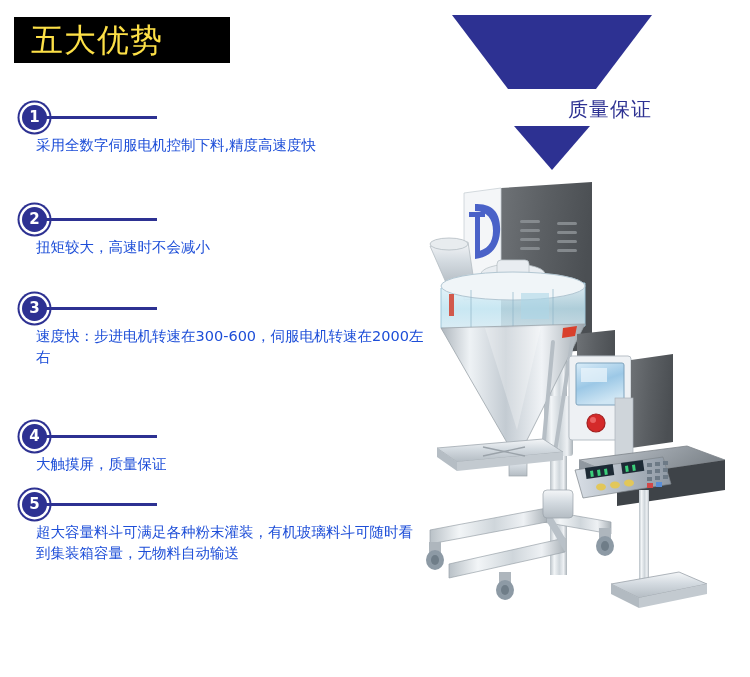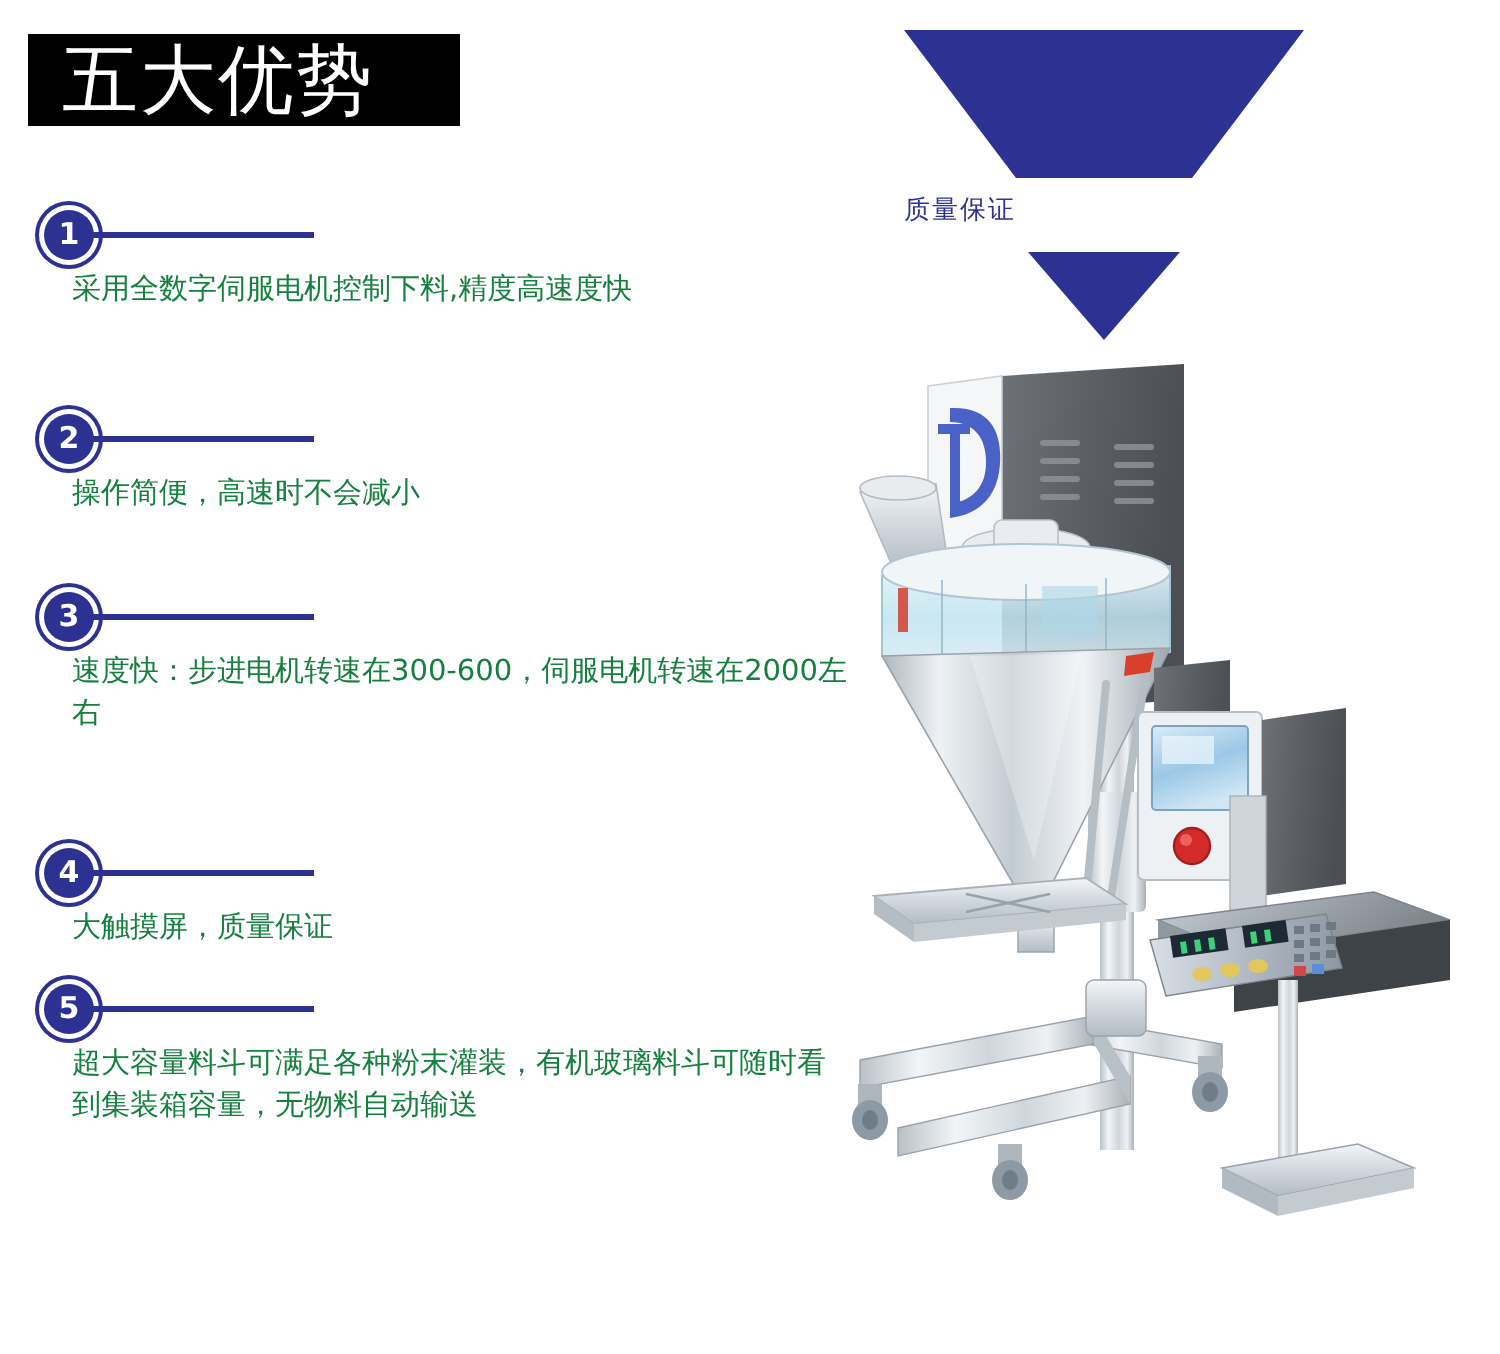--- a/index.html
+++ b/index.html
@@ -28,22 +28,22 @@
     top: 17px;
     width: 216px;
     height: 46px;
     background: #000000;
     display: flex;
     align-items: center;
     padding-left: 17px;
     box-sizing: border-box;
   }
   .title-banner .title-text {
-    color: #ffffff;
-    font-size: 38px;
+    color: #fde047;
+    font-size: 32px;
     letter-spacing: 1px;
     line-height: 1;
     font-weight: 400;
   }
 
   
   .adv-list {
     position: absolute;
     left: 0;
     top: 0;
@@ -80,21 +80,21 @@
     top: 11px;
     width: 113px;
     height: 3px;
     background: #2d3192;
   }
   .adv-text {
     position: absolute;
     left: 36px;
     top: 30px;
     width: 390px;
-    color: #15803d;
+    color: #1d4ed8;
     font-size: 14.5px;
     line-height: 21px;
     font-family: "DejaVu Sans", "Liberation Sans", sans-serif;
   }
 
   
   .funnel {
     position: absolute;
     left: 452px;
     top: 0px;
@@ -108,23 +108,23 @@
     width: 200px;
     height: 74px;
     background: #2d3192;
     clip-path: polygon(0% 0%, 100% 0%, 72% 100%, 28% 100%);
   }
   .funnel-label {
     position: absolute;
     left: 0;
     top: 96px;
     width: 200px;
-    text-align: left;
+    text-align: right;
     color: #2d3192;
-    font-size: 13px;
+    font-size: 20px;
     letter-spacing: 1px;
     font-family: "DejaVu Sans", "Liberation Sans", sans-serif;
   }
   .funnel-bottom {
     position: absolute;
     left: 62px;
     top: 126px;
     width: 76px;
     height: 44px;
     background: #2d3192;
@@ -158,21 +158,21 @@
         <span class="badge-rule"></span>
       </div>
       <div class="adv-text">采用全数字伺服电机控制下料,精度高速度快</div>
     </div>
 
     <div class="adv-item" style="top:207px;">
       <div class="adv-head">
         <span class="badge">2</span>
         <span class="badge-rule"></span>
       </div>
-      <div class="adv-text">操作简便，高速时不会减小</div>
+      <div class="adv-text">扭矩较大，高速时不会减小</div>
     </div>
 
     <div class="adv-item" style="top:296px;">
       <div class="adv-head">
         <span class="badge">3</span>
         <span class="badge-rule"></span>
       </div>
       <div class="adv-text">速度快：步进电机转速在300-600，伺服电机转速在2000左右</div>
     </div>
 

